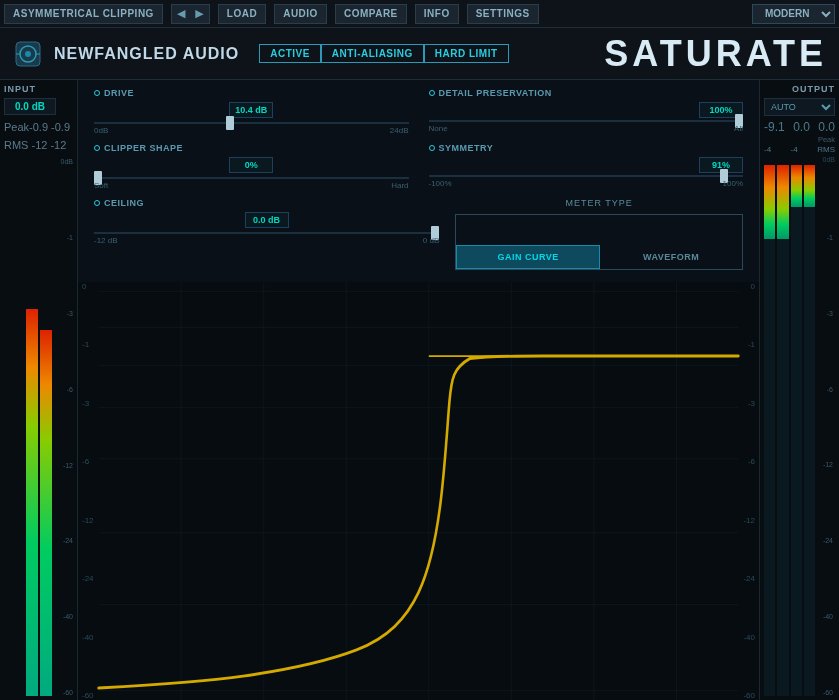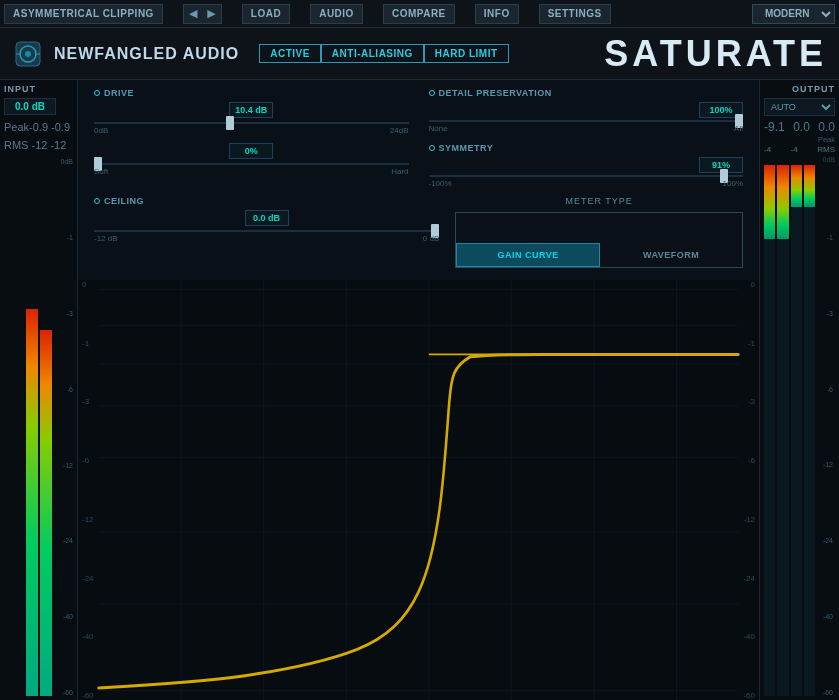--- a/index.html
+++ b/index.html
@@ -13,21 +13,21 @@
     }
 
     
     #top-bar {
       display: flex;
       align-items: center;
       height: 28px;
       background: #0d1318;
       border-bottom: 1px solid #1e2e38;
       padding: 4px 4px;
-      gap: 20px;
+      gap: 8px;
     }
     .top-btn {
       background: #1a2530;
       border: 1px solid #2a3d4a;
       color: #8ab0c0;
       font-size: 10px;
       font-weight: bold;
       padding: 2px 8px;
       cursor: pointer;
       letter-spacing: 0.5px;
@@ -452,20 +452,24 @@
           <input type="range" min="0" max="100" value="100" style="width: 100%;">
           <div class="slider-range-labels">
             <span>None</span>
             <span>All</span>
           </div>
         </div>
       </div>
 
       <div class="controls-row">
         <div class="control-group">
+          <div class="control-label">
+            <span class="ctrl-dot"></span>
+            <span>CLIPPER SHAPE</span>
+          </div>
           <div class="value-centered">
             <span class="slider-value-box">0%</span>
           </div>
           <input type="range" min="0" max="100" value="0" style="width: 100%;">
           <div class="slider-range-labels">
             <span>Soft</span>
             <span>Hard</span>
           </div>
         </div>
 

